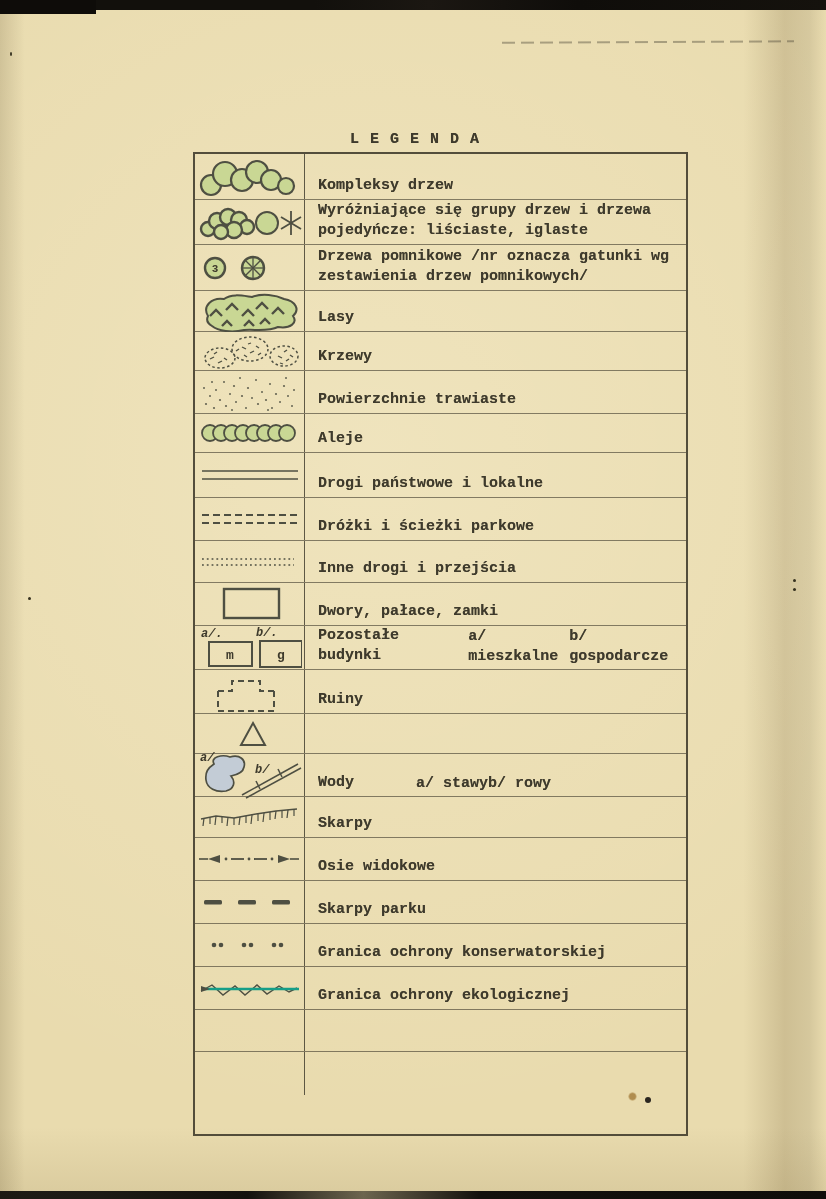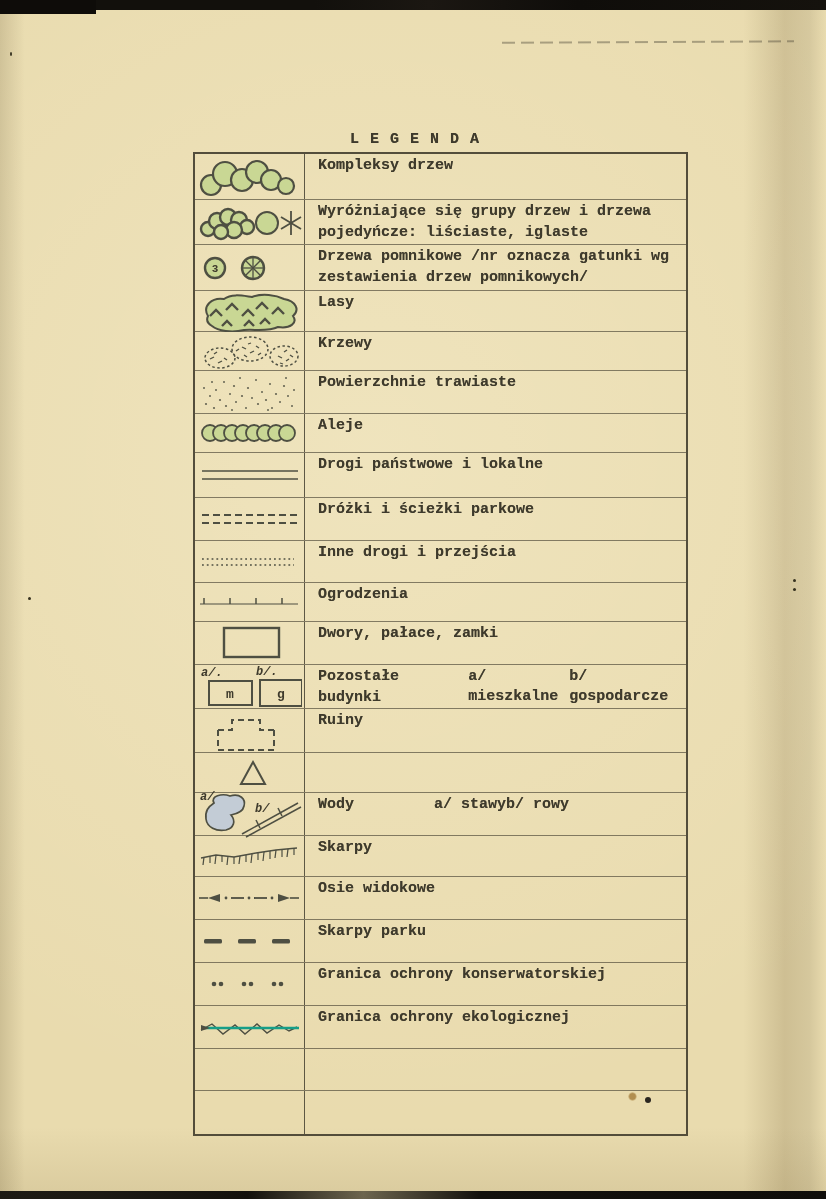--- a/index.html
+++ b/index.html
@@ -32,24 +32,24 @@
 
   .title{position:absolute;left:350px;top:131px;font-size:15px;font-weight:700;letter-spacing:1px;
     text-shadow:0 0 .5px rgba(62,58,44,.7);}
 
   .legend-table{position:absolute;left:193px;top:152px;width:495px;height:984px;
     border:2px solid rgba(56,52,38,.85);box-sizing:border-box;}
   .row{display:flex;box-sizing:border-box;border-bottom:1px solid rgba(58,54,40,.6);}
   .row:last-child{border-bottom:none;}
   .sym{flex:0 0 110px;width:110px;border-right:1.5px solid rgba(58,54,40,.8);box-sizing:border-box;
     display:flex;align-items:center;justify-content:center;}
-  .lbl{flex:1;display:flex;align-items:flex-start;padding:2px 8px 2px 13px;
+  .lbl{flex:1;display:flex;align-items:flex-end;padding:2px 8px 2px 13px;
     font-size:15px;font-weight:700;line-height:1.38;text-shadow:0 0 .5px rgba(62,58,44,.6);}
   .sub{margin-left:18px;display:flex;flex-direction:row;line-height:1.32;}
-  .sub-wide{margin-left:80px;}
+  .sub-wide{margin-left:62px;}
 
   
   .sg{fill:var(--symbol-green);stroke:var(--symbol-outline);}
   .ol{stroke:var(--symbol-outline);fill:none;}
   .dk{fill:var(--symbol-outline);stroke:none;}
   .wt{fill:var(--water-blue);stroke:var(--symbol-outline);}
   .tl{stroke:var(--eco-teal);fill:none;}
   text.hand{font:italic 700 12px "Liberation Mono",monospace;fill:var(--ink);}
   text.blt{font:700 13px "Liberation Mono",monospace;fill:var(--ink);}
   text.badge{font:700 11px "Liberation Mono",monospace;fill:var(--ink);}
@@ -283,36 +283,20 @@
             <line x1="4" y1="5" x2="96" y2="5"></line>
             <line x1="4" y1="11" x2="96" y2="11"></line>
           </g>
         </svg>
       </div>
       <div class="lbl">
           <span>Inne drogi i przejścia</span>
         </div>
     </div>
 
-    <div class="row" style="height:39px">
-      <div class="sym">
-        <svg width="104" height="14" viewBox="0 0 104 14">
-          <line class="ol" stroke-width="1.2" x1="2" y1="9" x2="100" y2="9"></line>
-          <g class="ol" stroke-width="1.5">
-            <line x1="6" y1="9" x2="6" y2="3"></line>
-              <line x1="32" y1="9" x2="32" y2="3"></line>
-            <line x1="58" y1="9" x2="58" y2="3"></line>
-              <line x1="84" y1="9" x2="84" y2="3"></line>
-          </g>
-        </svg>
-      </div>
-      <div class="lbl">
-          <span>Ogrodzenia</span>
-        </div>
-    </div>
 
     <div class="row" style="height:43px">
       <div class="sym">
         <svg width="104" height="36" viewBox="0 0 104 36">
           <rect class="ol" stroke-width="2.4" x="26" y="3" width="55" height="29"></rect>
         </svg>
       </div>
       <div class="lbl">
           <span>Dwory, pałace, zamki</span>
         </div>

